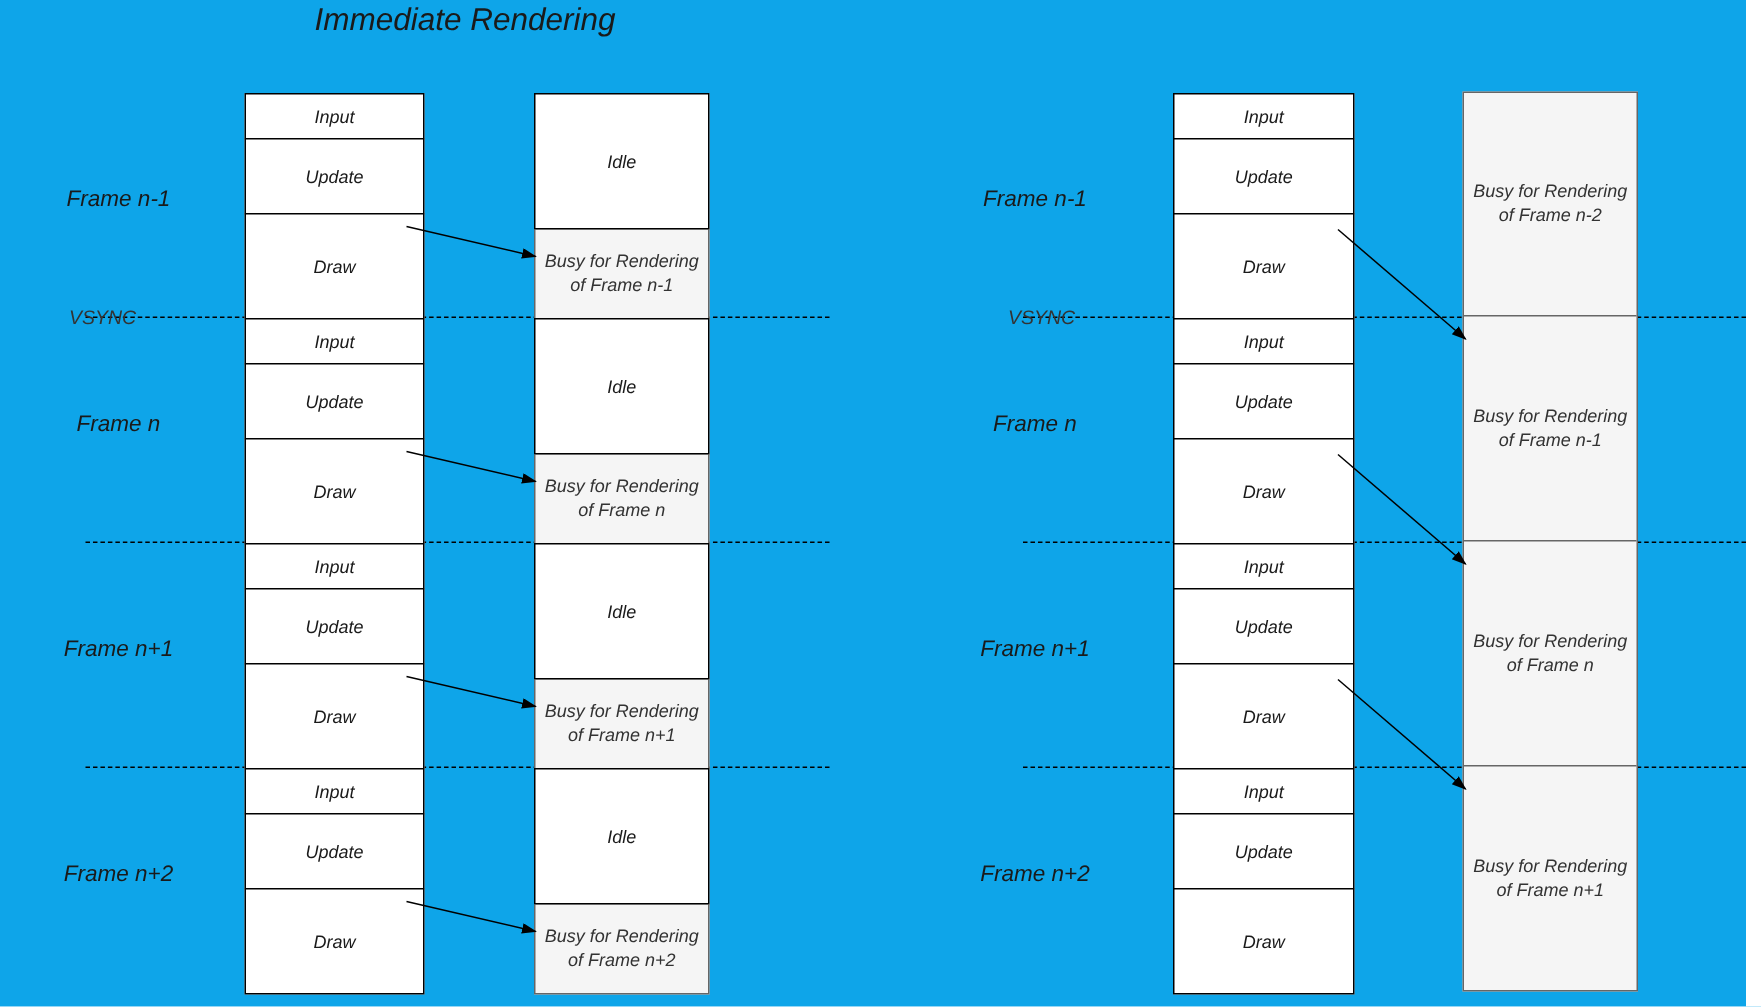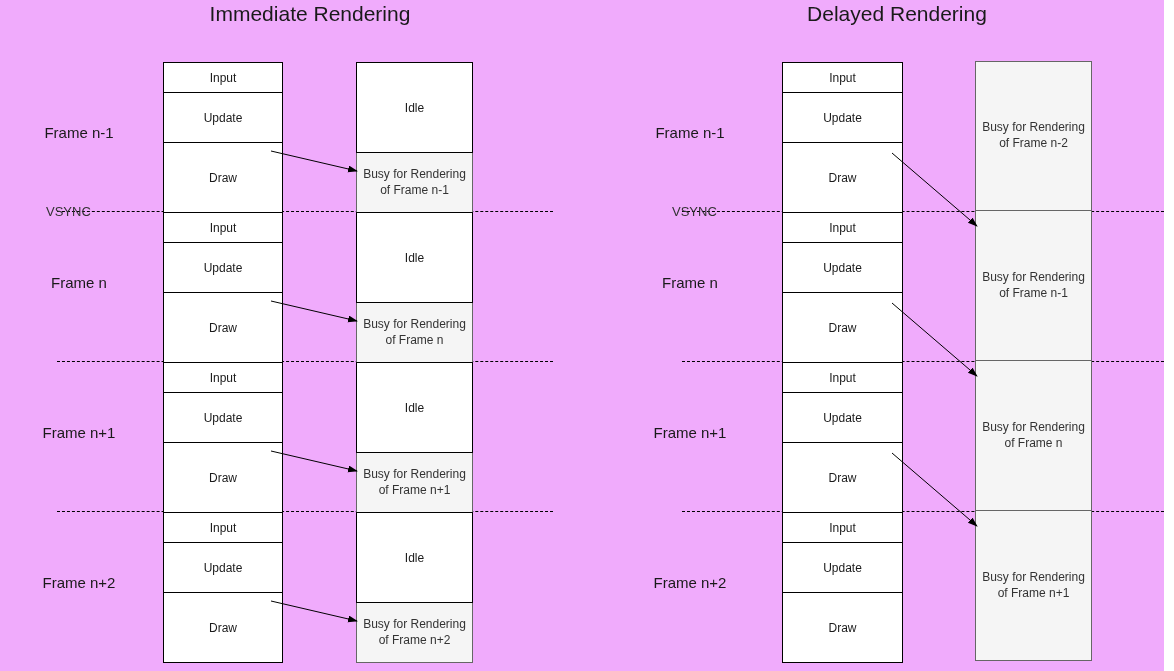--- a/index.html
+++ b/index.html
@@ -1,18 +1,18 @@
 <!DOCTYPE html>
 <html><head>
 <meta charset="utf-8">
 <style>
   html,body{margin:0;padding:0;background:#fff;}
   #canvas{
-    position:relative;width:1164px;height:671px;background:#f0abfc;
-    font-family:"Liberation Sans",sans-serif;overflow:hidden;
+    position:relative;width:1164px;height:671px;background:#0ea5e9;
+    font-family:"Liberation Sans",sans-serif;overflow:hidden;font-style:italic;
   }
   .abs{position:absolute;}
   .title{font-size:21px;color:#1a1a1a;text-align:center;z-index:1;}
   .frame-label{font-size:15px;color:#1a1a1a;text-align:center;z-index:1;}
   .vsync-label{font-size:13px;color:#333;z-index:1;margin-left:44px;}
   .dash{height:0;border-top:1px dashed #000;z-index:0;}
   .cell{
     position:absolute;background:#fff;border:1px solid #000;box-sizing:border-box;
     display:flex;align-items:center;justify-content:center;
     font-size:12px;color:#1a1a1a;z-index:2;text-align:center;
@@ -99,21 +99,20 @@
   <div class="cell idle-cell" style="left:356px;top:212px;width:117px;height:91px;">Idle</div>
 
   <div class="cell busy-cell" style="left:356px;top:452px;width:117px;height:61px;">Busy for Rendering
 of Frame n+1</div>
   <div class="cell idle-cell" style="left:356px;top:362px;width:117px;height:91px;">Idle</div>
 
   <div class="cell busy-cell" style="left:356px;top:602px;width:117px;height:61px;">Busy for Rendering
 of Frame n+2</div>
   <div class="cell idle-cell" style="left:356px;top:512px;width:117px;height:91px;">Idle</div>
 
-  <div class="abs title" style="left:747px;top:2px;width:300px;">Delayed Rendering</div>
 
   <div class="abs vsync-label" style="left:628px;top:204px;width:52px;">VSYNC</div>
   <div class="abs dash" style="left:682px;top:211px;width:492px;"></div>
   <div class="abs dash" style="left:682px;top:361px;width:492px;"></div>
   <div class="abs dash" style="left:682px;top:511px;width:492px;"></div>
 
   <div class="abs frame-label" style="left:620px;top:124px;width:140px;">Frame n-1</div>
   <div class="abs frame-label" style="left:620px;top:274px;width:140px;">Frame n</div>
   <div class="abs frame-label" style="left:620px;top:424px;width:140px;">Frame n+1</div>
   <div class="abs frame-label" style="left:620px;top:574px;width:140px;">Frame n+2</div>

